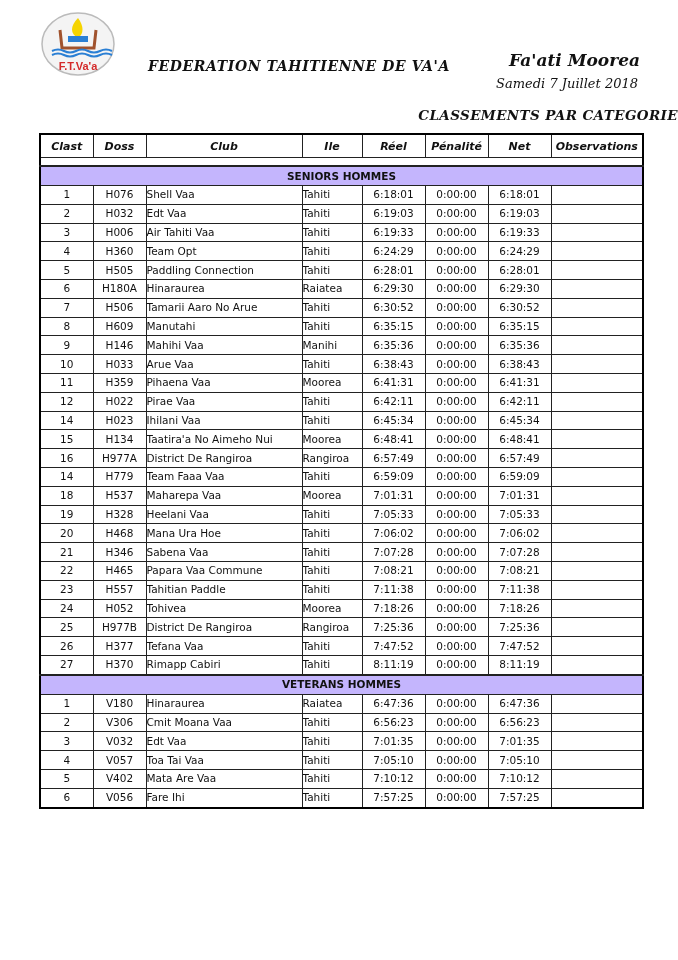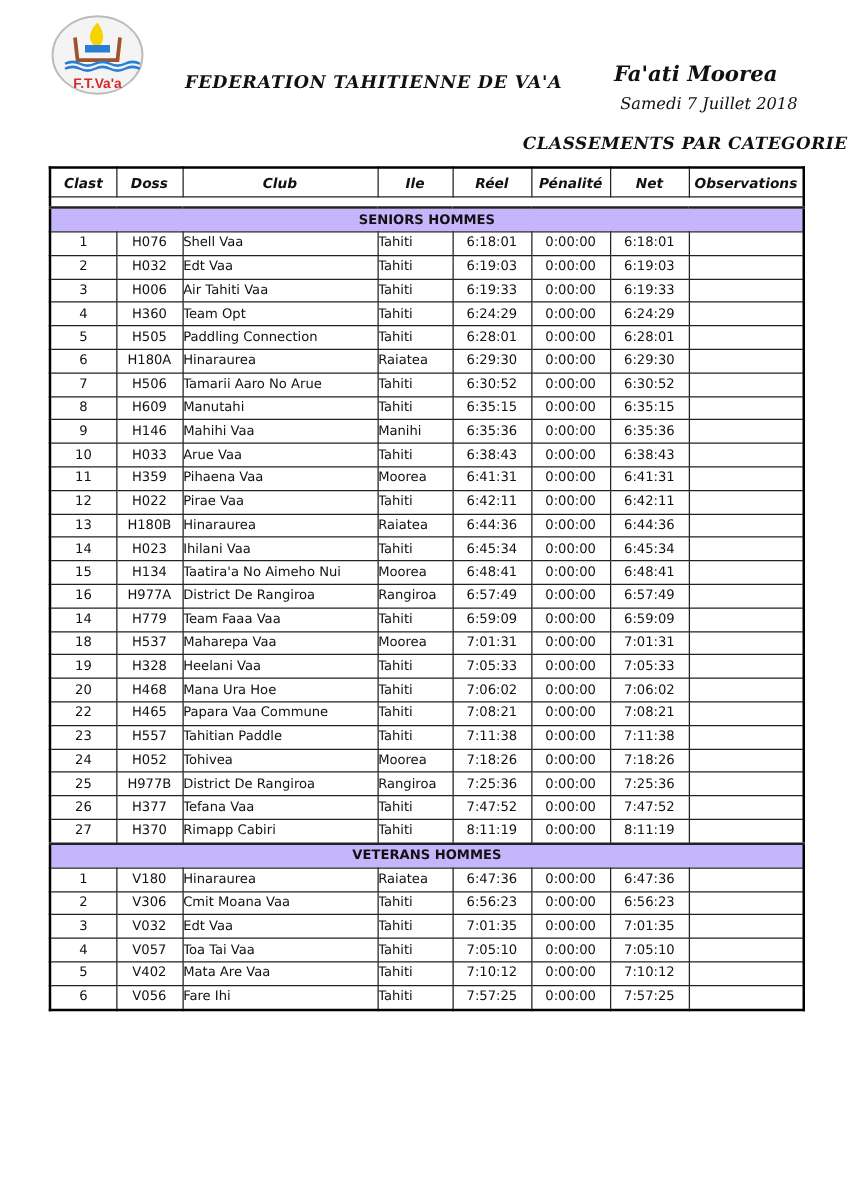--- a/index.html
+++ b/index.html
@@ -1,21 +1,21 @@
 <!DOCTYPE html>
 <html><head>
 <meta charset="utf-8">
 <style>
   html, body { margin: 0; padding: 0; background: #ffffff; }
   body { width: 678px; height: 960px; position: relative; overflow: hidden;
          font-family: "DejaVu Sans", sans-serif; color: #111; }
   .logo { position: absolute; left: 40px; top: 12px; width: 76px; height: 64px; }
   .fed-title { position: absolute; left: 148px; top: 22px; font-family: "DejaVu Serif", serif;
                font-style: italic; font-weight: bold; font-size: 14px; letter-spacing: 0.6px; margin-top: 36px; }
-  .event-title { position: absolute; right: 56px; top: 50px; font-family: "DejaVu Serif", serif;
+  .event-title { position: absolute; right: 38px; top: 50px; font-family: "DejaVu Serif", serif;
                  font-style: italic; font-weight: bold; font-size: 17px; }
   .event-date { position: absolute; right: 40px; top: 76px; font-family: "DejaVu Serif", serif;
                 font-style: italic; font-weight: normal; font-size: 13px; }
   .section-title { position: absolute; left: 0; width: 678px; top: 107px; text-align: right;
                    font-family: "DejaVu Serif", serif; font-style: italic; font-weight: bold;
                    font-size: 13.5px; letter-spacing: 0.4px; }
   table.results { position: absolute; left: 39px; top: 133px; width: 605px;
                   border-collapse: collapse; border: 2px solid #000000; table-layout: fixed; }
   table.results td, table.results th { border: 1px solid #222; padding: 0; height: 17.8px;
                   font-size: 10.5px; line-height: 17px; white-space: nowrap; overflow: hidden; }
@@ -191,30 +191,20 @@
         <td class="c">12</td>
         <td class="c">H022</td>
         <td class="l">Pirae Vaa</td>
         <td class="l">Tahiti</td>
         <td class="c">6:42:11</td>
         <td class="c">0:00:00</td>
         <td class="c">6:42:11</td>
         <td class="l"></td>
       </tr>
       <tr>
-        <td class="c">13</td>
-        <td class="c">H180B</td>
-        <td class="l">Hinaraurea</td>
-        <td class="l">Raiatea</td>
-        <td class="c">6:44:36</td>
-        <td class="c">0:00:00</td>
-        <td class="c">6:44:36</td>
-        <td class="l"></td>
-      </tr>
-      <tr>
         <td class="c">14</td>
         <td class="c">H023</td>
         <td class="l">Ihilani Vaa</td>
         <td class="l">Tahiti</td>
         <td class="c">6:45:34</td>
         <td class="c">0:00:00</td>
         <td class="c">6:45:34</td>
         <td class="l"></td>
       </tr>
       <tr>
@@ -271,20 +261,30 @@
         <td class="c">20</td>
         <td class="c">H468</td>
         <td class="l">Mana Ura Hoe</td>
         <td class="l">Tahiti</td>
         <td class="c">7:06:02</td>
         <td class="c">0:00:00</td>
         <td class="c">7:06:02</td>
         <td class="l"></td>
       </tr>
       <tr>
+        <td class="c">21</td>
+        <td class="c">H346</td>
+        <td class="l">Sabena Vaa</td>
+        <td class="l">Tahiti</td>
+        <td class="c">7:07:28</td>
+        <td class="c">0:00:00</td>
+        <td class="c">7:07:28</td>
+        <td class="l"></td>
+      </tr>
+      <tr>
         <td class="c">22</td>
         <td class="c">H465</td>
         <td class="l">Papara Vaa Commune</td>
         <td class="l">Tahiti</td>
         <td class="c">7:08:21</td>
         <td class="c">0:00:00</td>
         <td class="c">7:08:21</td>
         <td class="l"></td>
       </tr>
       <tr>

